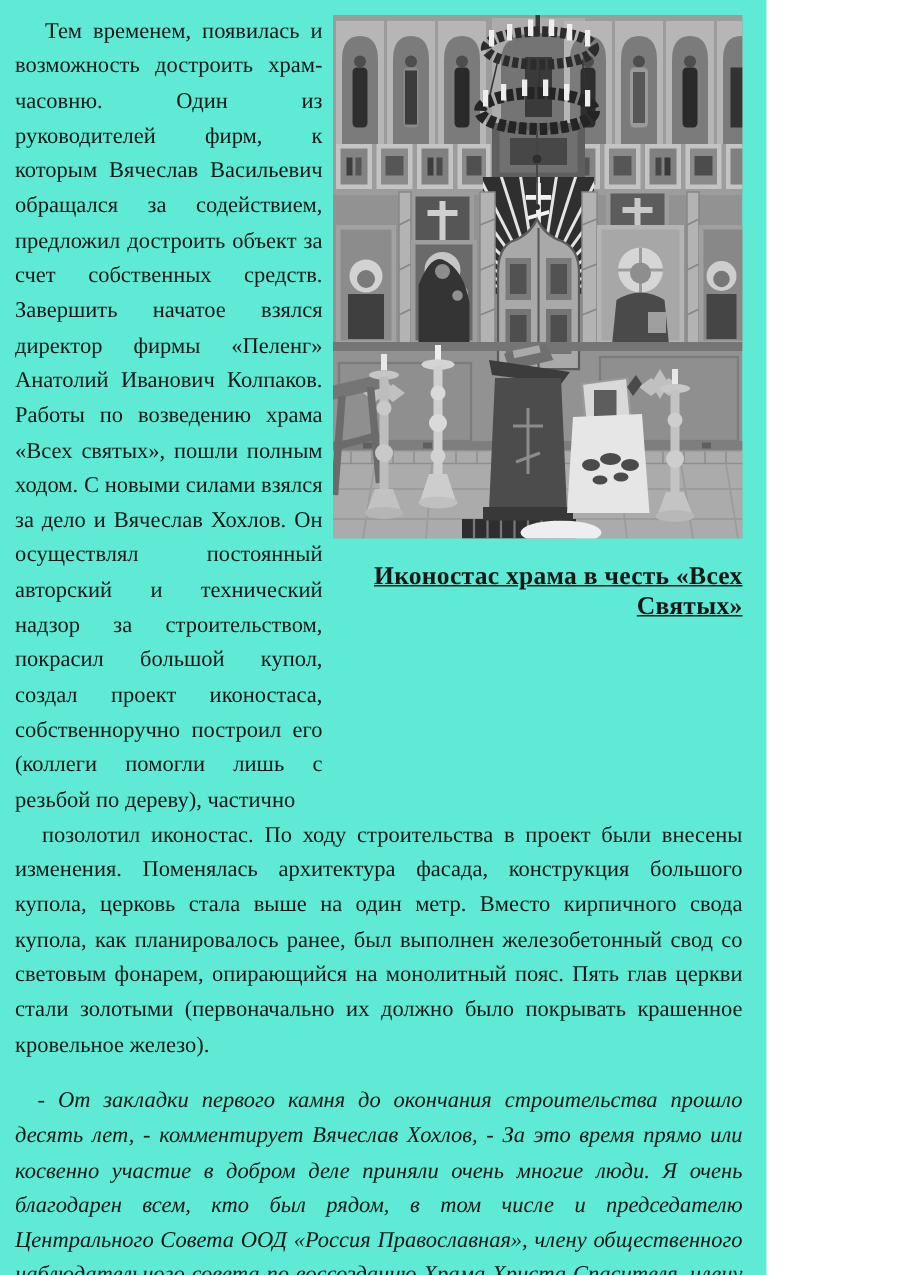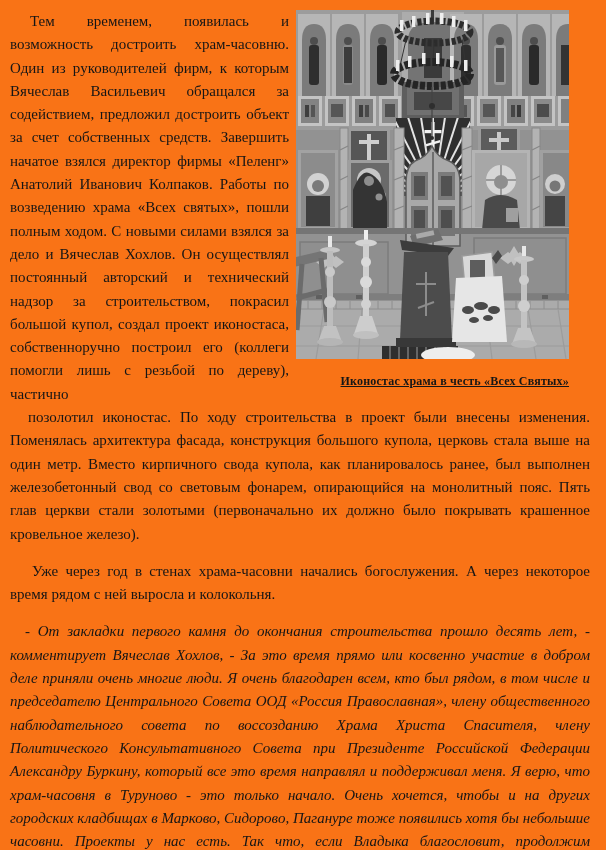--- a/index.html
+++ b/index.html
@@ -1,37 +1,37 @@
 <!DOCTYPE html>
 <html><head>
 <meta charset="utf-8">
 <style>
   html,body{margin:0;padding:0;background:#ffffff;}
   .page{
     position:relative;
-    width:606px;height:850px;
+    width:511px;height:850px;
     box-sizing:border-box;
-    background:#f97316;
+    background:#5eead4;
     color:#161616;
     font-family:"Liberation Serif","DejaVu Serif",serif;
     padding:10px 16px 0 10px;
     overflow:hidden;
   }
   .body-text{
     font-size:15px;
     line-height:23.3px;
     text-align:justify;
     margin:0;
   }
   .top-row{display:flex;align-items:flex-start;}
   .col-text{width:286px;box-sizing:border-box;padding-right:7px;text-indent:20px;}
   .photo-fig{margin:0;width:273px;flex:0 0 273px;}
   .photo-fig svg{display:block;}
   .photo-caption{
-    font-size:12px;
+    font-size:17px;
     font-weight:bold;
     text-decoration:underline;
     text-align:right;
     margin-top:15px;
     letter-spacing:.2px;
   }
   .p2{text-indent:18px;}
   .p3{margin-top:14px;text-indent:22px;}
   .p4{margin-top:14px;font-style:italic;text-indent:15px;}
 </style>
@@ -421,16 +421,15 @@
           <line x1="136" y1="77" x2="136" y2="128" stroke="#444444" stroke-width="1.2"></line>
           <circle cx="136" cy="96" r="3" fill="#2e2e2e"></circle>
             <circle cx="136" cy="128" r="2" fill="#2e2e2e"></circle>
         </g>
       </svg>
       <figcaption class="photo-caption">Иконостас храма в честь «Всех Святых»</figcaption>
     </figure>
   </div>
 
   <p class="body-text p2">позолотил иконостас. По ходу строительства в проект были внесены изменения. Поменялась архитектура фасада, конструкция большого купола, церковь стала выше на один метр. Вместо кирпичного свода купола, как планировалось ранее, был выполнен железобетонный свод со световым фонарем, опирающийся на монолитный пояс. Пять глав церкви стали золотыми (первоначально их должно было покрывать крашенное кровельное железо).</p>
-  <p class="body-text p3">Уже через год в стенах храма-часовни начались богослужения. А через некоторое время рядом с ней выросла и колокольня.</p>
   <p class="body-text p4">- От закладки первого камня до окончания строительства прошло десять лет, - комментирует Вячеслав Хохлов, - За это время прямо или косвенно участие в добром деле приняли очень многие люди. Я очень благодарен всем, кто был рядом,  в том числе и председателю Центрального Совета  ООД «Россия Православная», члену общественного наблюдательного совета по воссозданию Храма Христа Спасителя, члену Политического Консультативного Совета при Президенте Российской Федерации Александру Буркину, который все это время направлял и поддерживал меня.  Я верю, что храм-часовня в Туруново - это только начало. Очень хочется, чтобы и на других городских кладбищах в Марково, Сидорово, Пагануре тоже появились хотя бы небольшие часовни. Проекты у нас есть. Так что, если Владыка благословит, продолжим работать.</p>
 
 </div>
 
 </body></html>

